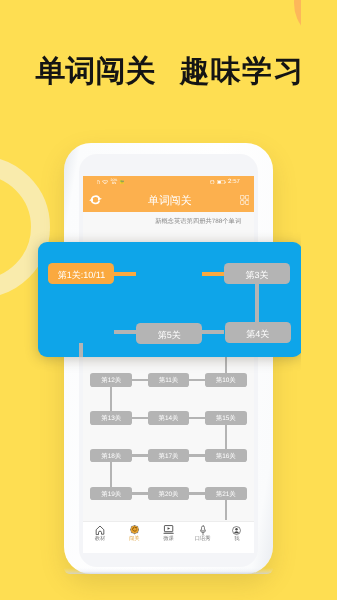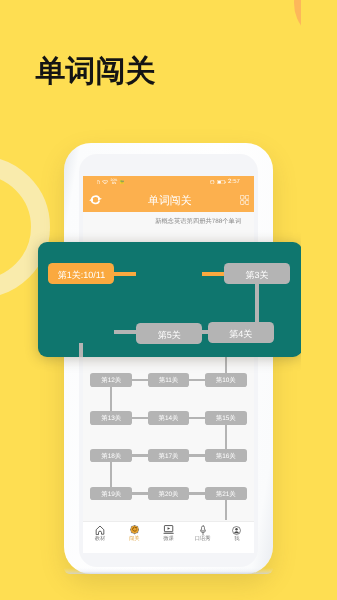--- a/index.html
+++ b/index.html
@@ -50,38 +50,39 @@
   .spd2{font-size:3.4px;}
   .tab{position:absolute;top:0;width:34.2px;height:32px;}
   .tab-ic{position:absolute;left:0;top:3px;width:34.2px;height:11px;display:flex;align-items:center;justify-content:center;}
   .tab-lb{position:absolute;left:0;top:14.6px;width:34.2px;text-align:center;font-size:5.3px;line-height:6.6px;color:#7d7d7d;}
   .tab.act .tab-lb{color:#E0A33E;}
   .node{position:absolute;border-radius:2.8px;background:#B4B4B4;color:#fff;
         font-size:6.4px;line-height:16.1px;text-align:center;height:13.5px;width:41.8px;white-space:nowrap;}
   .lnk{position:absolute;background:#B4B4B4;}
 
   .card{position:absolute;left:37.8px;top:241.8px;width:264.2px;height:115.6px;border-radius:9px;
-        background:#0f766e;box-shadow:0 2px 13px rgba(70,62,40,0.30);overflow:hidden;}
+        background:#0ea5e9;box-shadow:0 2px 13px rgba(70,62,40,0.30);overflow:hidden;}
   .cnode{position:absolute;border-radius:4.6px;background:#B4B4B4;color:#fff;
          font-size:9px;line-height:24.6px;text-align:center;height:21px;width:66px;white-space:nowrap;}
   .cnode.on{background:#FAA93F;}
   .clnk{position:absolute;background:#B4B4B4;}
   .clnk.on{background:#FAA93F;}
 </style>
 </head>
 <body>
 
 <div class="stage">
   <div class="deco" id="circ-orange"></div>
   <div class="deco" id="ring-left"></div>
   <div class="deco" id="ring-right"></div>
 
   <h1 class="headline">
       <span>单词闯关</span>
       <span class="gap"></span>
+      <span>趣味学习</span>
     </h1>
 
   <div class="phone">
     <div class="speaker"></div>
     <div class="phone-bottom-edge"></div>
     <div class="glass"></div>
       <div class="screen">
 
       <div class="statusbar">
         <div class="sb-left">
@@ -238,15 +239,15 @@
   <div class="card">
     <div class="clnk on" style="left:76.70px;top:29.80px;width:21.70px;height:4.0px"></div>
     <div class="clnk on" style="left:164.40px;top:29.80px;width:21.70px;height:4.0px"></div>
     <div class="clnk" style="left:76.70px;top:88.50px;width:21.70px;height:4.0px"></div>
     <div class="clnk" style="left:164.40px;top:88.50px;width:21.70px;height:4.0px"></div>
     <div class="clnk" style="left:217.10px;top:42.30px;width:4.0px;height:37.70px"></div>
     <div class="clnk" style="left:41.70px;top:101.00px;width:4.0px;height:14.00px"></div>
     <div class="cnode on" style="left:10.70px;top:21.30px">第1关:10/11</div>
     <div class="cnode " style="left:186.10px;top:21.30px">第3关</div>
     <div class="cnode " style="left:98.40px;top:81px">第5关</div>
-    <div class="cnode " style="left:170px;top:80.00px">第4关</div>
+    <div class="cnode " style="left:187px;top:80.00px">第4关</div>
   </div>
 </div>
 
 </body></html>

